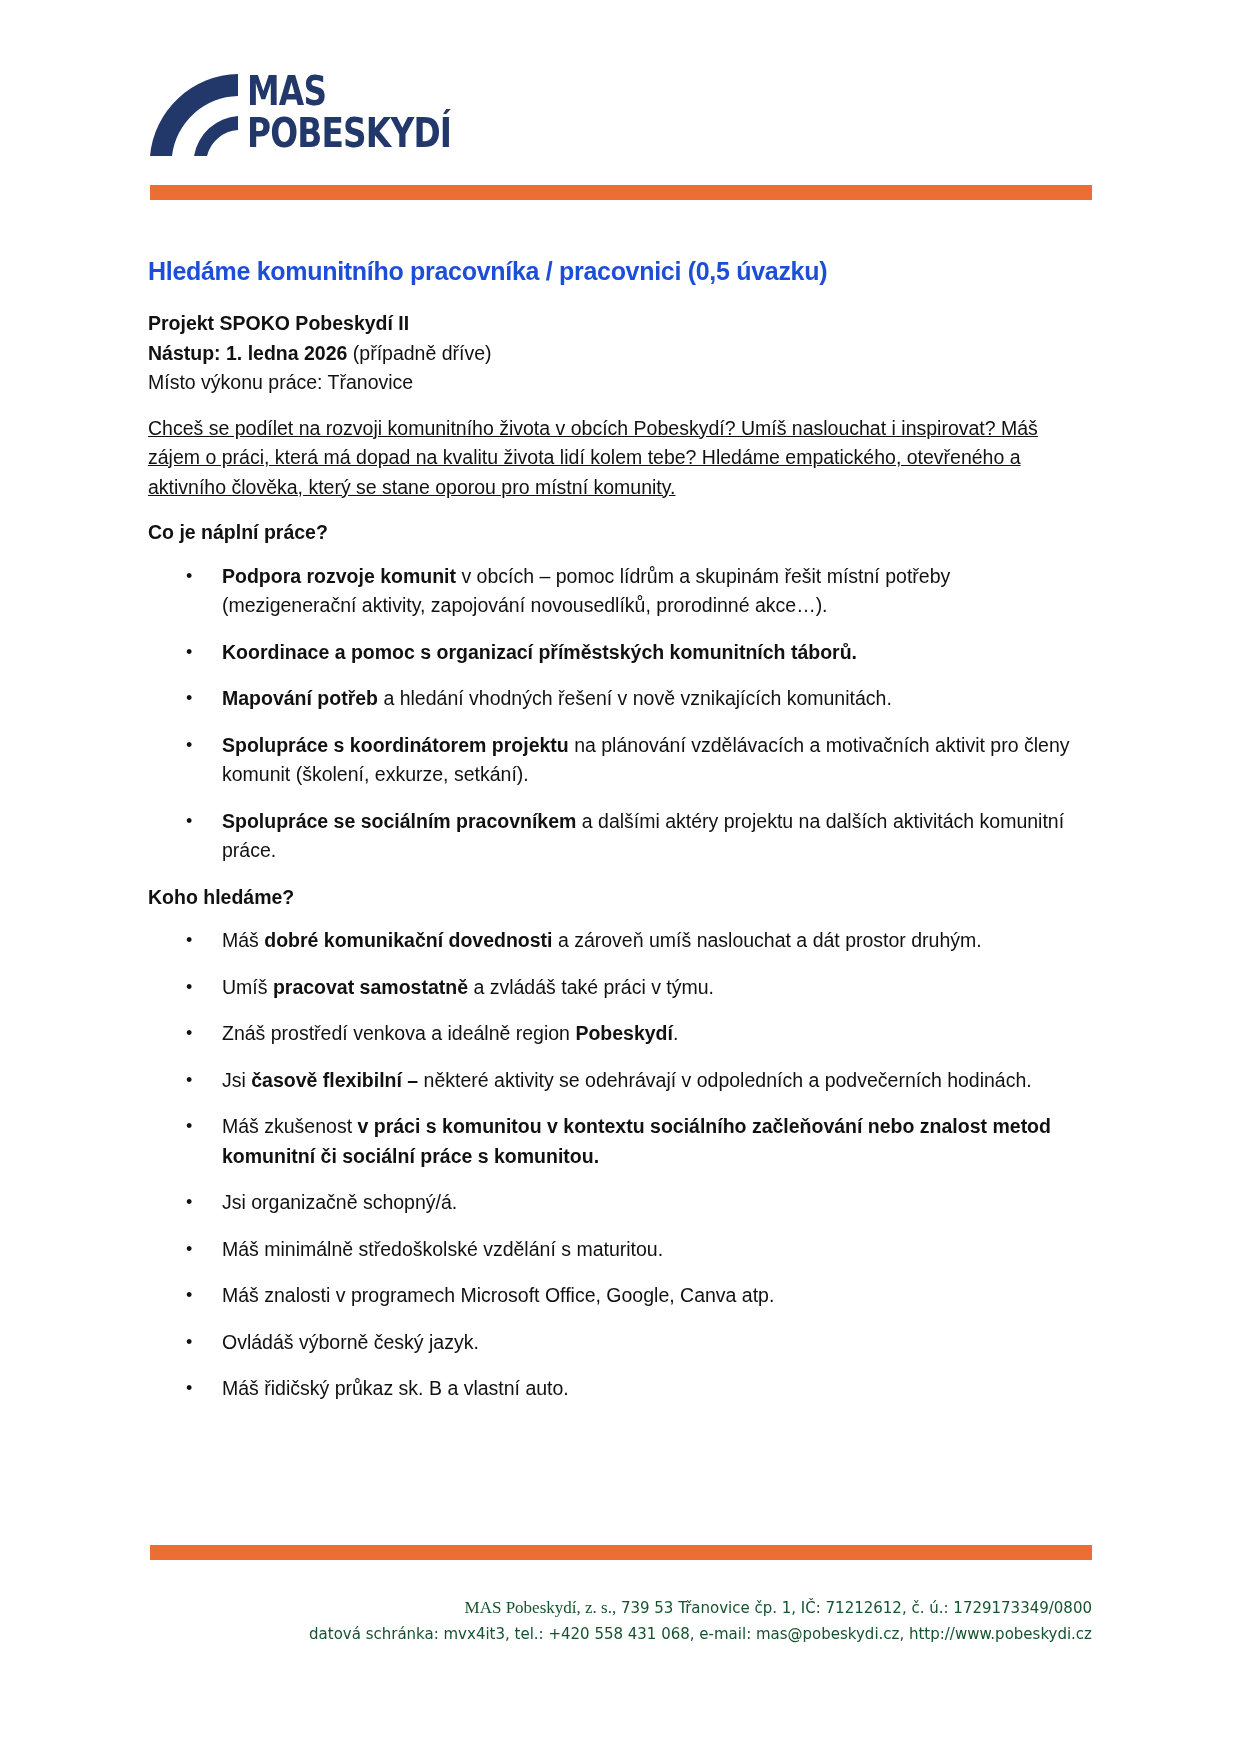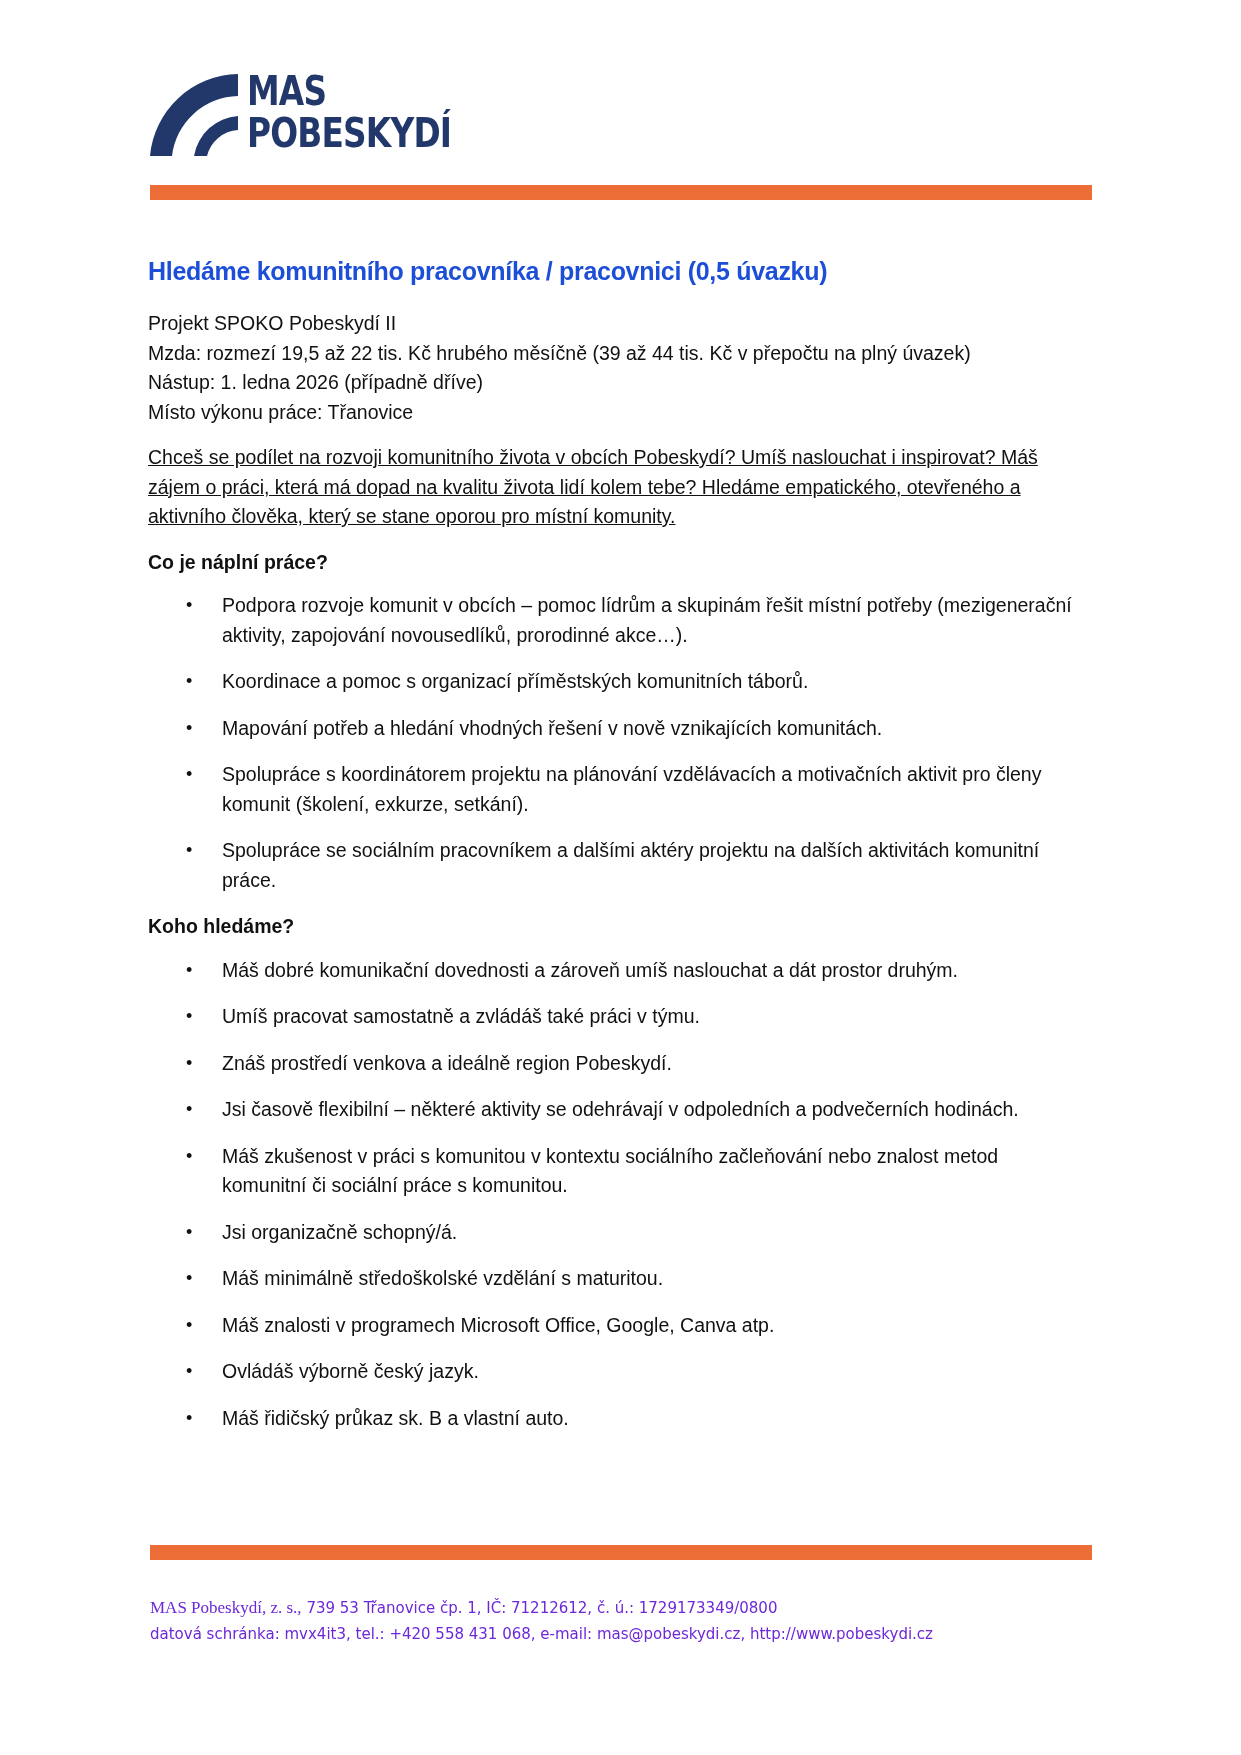--- a/index.html
+++ b/index.html
@@ -17,23 +17,23 @@
       font-family: "Liberation Sans", sans-serif; font-size: 19.5px; line-height: 29.5px; }
     .content p { margin: 0; }
     h1 { margin: 0 0 22px 0; font-size: 25px; line-height: 32px; color: #1d4ed8; font-weight: bold;
       letter-spacing: -0.3px; }
     .meta p { margin: 0; }
     .intro { margin-top: 16px !important; text-decoration: underline; }
     .section-title { font-weight: bold; margin-top: 16px !important; }
     ul { list-style: none; margin: 14px 0 0 0; padding: 0; }
     li { position: relative; padding-left: 74px; margin-bottom: 17px; }
     li .bullet { position: absolute; left: 38px; top: 0; font-size: 18px; }
-    b { font-weight: normal; }
-    .footer { position: absolute; left: 150px; top: 1595px; width: 942px; text-align: left;
-      color: #6d28d9; font-family: "DejaVu Sans", sans-serif; font-size: 15px; line-height: 26px; }
+    b { font-weight: bold; }
+    .footer { position: absolute; left: 150px; top: 1595px; width: 942px; text-align: right;
+      color: #14532d; font-family: "DejaVu Sans", sans-serif; font-size: 15px; line-height: 26px; }
     .footer .l1 { font-family: "Liberation Serif", serif; font-size: 17px; }
   </style>
 </head>
 <body>
 
 <div class="logo">
   <svg width="100" height="82" viewBox="0 0 100 82">
     <path d="M0 82 A 90 90 0 0 1 88 0 L 88 22 A 68 68 0 0 0 22 82 Z" fill="#22386b"></path>
     <path d="M44 82 A 48 48 0 0 1 88 42 L 88 56 A 34 34 0 0 0 57 82 Z" fill="#22386b"></path>
   </svg>
@@ -43,21 +43,20 @@
   </div>
 </div>
 
 <div class="bar top"></div>
 
 <div class="content">
   <h1>Hledáme komunitního pracovníka / pracovnici (0,5 úvazku)</h1>
 
   <div class="meta">
     <p><b>Projekt SPOKO Pobeskydí II</b></p>
-    <p><b>Mzda:</b><span> rozmezí </span><b>19,5 až 22 tis. Kč hrubého měsíčně</b><span> (39 až 44 tis. Kč v přepočtu na plný úvazek)</span></p>
     <p><b>Nástup: 1. ledna 2026</b><span> (případně dříve)</span></p>
     <p>Místo výkonu práce: Třanovice</p>
   </div>
 
   <p class="intro">Chceš se podílet na rozvoji komunitního života v obcích Pobeskydí? Umíš naslouchat i inspirovat? Máš zájem o práci, která má dopad na kvalitu života lidí kolem tebe? Hledáme empatického, otevřeného a aktivního člověka, který se stane oporou pro místní komunity.</p>
 
   <p class="section-title">Co je náplní práce?</p>
   <ul>
       <li><span class="bullet">•</span><b>Podpora rozvoje komunit</b><span> v obcích – pomoc lídrům a skupinám řešit místní potřeby (mezigenerační aktivity, zapojování novousedlíků, prorodinné akce…).</span></li>
       <li><span class="bullet">•</span><b>Koordinace a pomoc s organizací příměstských komunitních táborů.</b></li>

